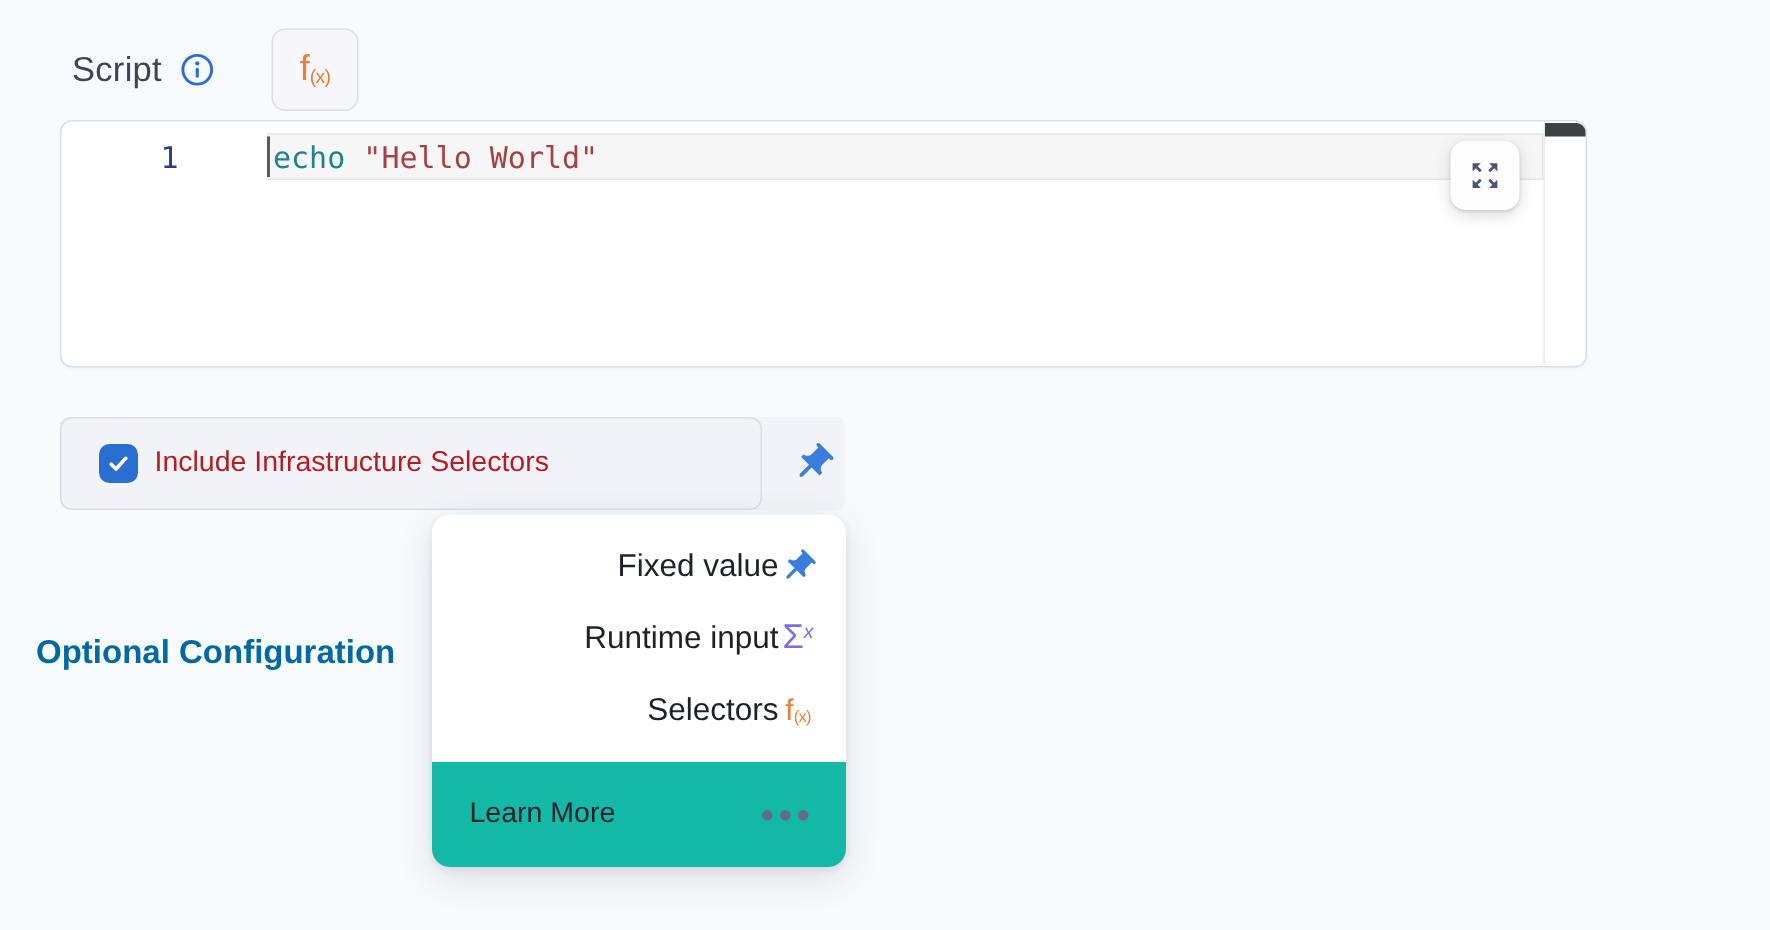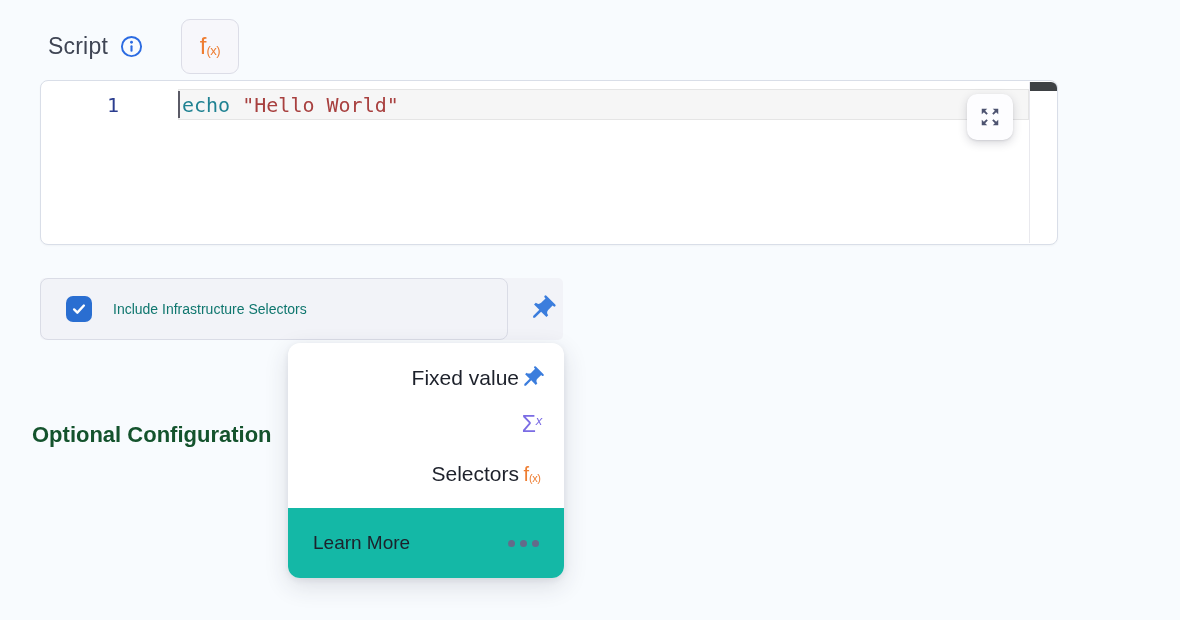--- a/index.html
+++ b/index.html
@@ -32,25 +32,25 @@
   .overview-mark { position:absolute; left:989px; top:1px; width:27px; height:9px; background:#3e4144; border-top-right-radius:6px; }
   .expand-btn { position:absolute; left:926px; top:13px; width:46px; height:46px; background:#fdfdff; border-radius:10px;
     box-shadow:0 3px 10px rgba(40,41,61,.18), 0 1px 2px rgba(40,41,61,.10); display:flex; align-items:center; justify-content:center; cursor:pointer; }
 
   
   .strip { position:absolute; left:40px; top:278px; width:523px; height:62px; background:#f2f3f8; border-radius:5px; }
   .strip-inner { position:absolute; left:0; top:0; width:468px; height:62px; border:1px solid #dadce6; border-radius:8px;
     display:flex; align-items:center; }
   .checkbox { margin-left:25px; width:26px; height:26px; background:#2a6ed1; border-radius:7px;
     display:flex; align-items:center; justify-content:center; cursor:pointer; flex:0 0 auto; }
-  .strip-label { margin-left:21px; font-size:14px; color:#0f766e; }
+  .strip-label { margin-left:11px; font-size:19px; color:#b91c1c; }
   .strip-pin { position:absolute; left:487px; top:16px; width:30px; height:30px; cursor:pointer; }
 
   
-  .section-heading { position:absolute; left:32px; top:422px; font-size:22px; font-weight:700; color:#14532d; z-index:1; white-space:nowrap; }
+  .section-heading { position:absolute; left:24px; top:422px; font-size:22px; font-weight:700; color:#0369a1; z-index:1; white-space:nowrap; }
 
   
   .menu { position:absolute; left:288px; top:343px; width:276px; height:235px; background:#ffffff; border-radius:12px;
     box-shadow:0 8px 24px rgba(40,41,61,.14), 0 2px 6px rgba(40,41,61,.08); z-index:2; }
   .menu-items { padding-top:11px; }
   .menu-item { height:48px; display:flex; align-items:center; justify-content:flex-end; padding-right:19px; cursor:pointer; }
   .menu-item-label { font-size:21px; color:#1d212b; }
   .icon-24 { width:26px; height:26px; display:flex; align-items:center; justify-content:center; }
   .sigma-icon { color:#7b6ce4; font-size:23px; line-height:1; display:flex; align-items:flex-start; }
   .sigma-sup { font-size:13px; font-style:italic; margin-top:1px; }
@@ -123,20 +123,21 @@
         <span class="menu-item-label">Fixed value</span>
         <span class="icon-24">
           <svg width="26" height="26" viewBox="0 0 24 24" fill="#3b7ddd">
             <g transform="rotate(45 12 12)">
               <path d="M16 9V4h1a1 1 0 0 0 0-2H7a1 1 0 0 0 0 2h1v5c0 1.66-1.34 3-3 3v2h5.97v7l1 1 1-1v-7H19v-2c-1.66 0-3-1.34-3-3z"></path>
             </g>
           </svg>
         </span>
       </div>
       <div class="menu-item">
+        <span class="menu-item-label">Runtime input</span>
         <span class="icon-24 sigma-icon">
           <span>Σ</span>
             <span class="sigma-sup">x</span>
         </span>
       </div>
       <div class="menu-item">
         <span class="menu-item-label">Selectors</span>
         <span class="icon-24 fx-icon">
           <span class="fx-main">f</span>
             <span class="fx-sub">(x)</span>

